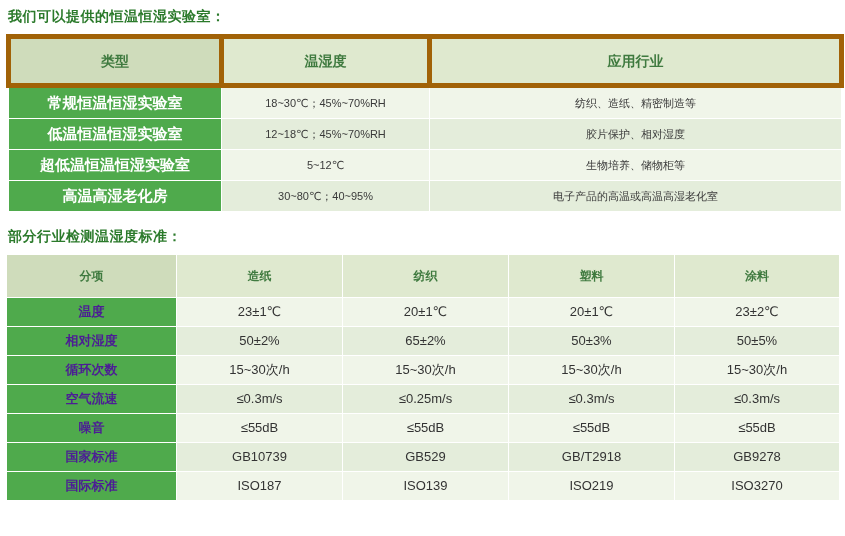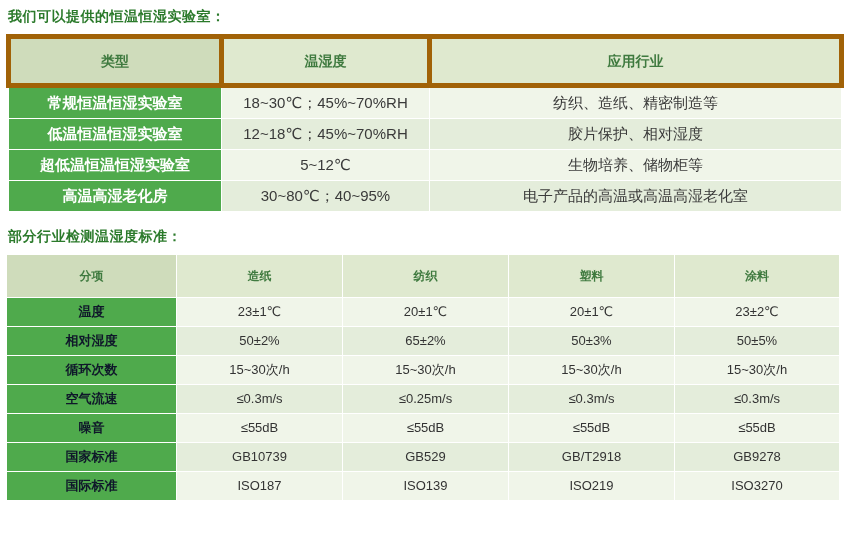--- a/index.html
+++ b/index.html
@@ -32,21 +32,21 @@
     margin-top: 16px;
   }
   table {
     border-collapse: collapse;
     width: 833px;
     table-layout: fixed;
   }
   
   .t1 th, .t1 td {
     border: 1px solid #ffffff;
-    font-size: 15px;
+    font-size: 11px;
     text-align: center;
     vertical-align: middle;
     padding: 0;
   }
   .t1 thead th {
     height: 44px;
     background: #dfe9cf;
     color: #3f7a3f;
     font-weight: bold;
     font-size: 14px;
@@ -94,21 +94,21 @@
     font-size: 12px;
   }
   .t2 thead th:first-child {
     background: #cfdcbb;
   }
   .t2 tbody td {
     height: 28px;
   }
   .t2 tbody td.rowhead {
     background: #4faa4c;
-    color: #0f172a;
+    color: #4c1d95;
     font-weight: bold;
   }
   .t2 tbody tr:nth-child(odd) td.cell {
     background: #f0f5e9;
   }
   .t2 tbody tr:nth-child(even) td.cell {
     background: #e4eddb;
   }
   .tbl-wrap { line-height: 0; }
 </style>

